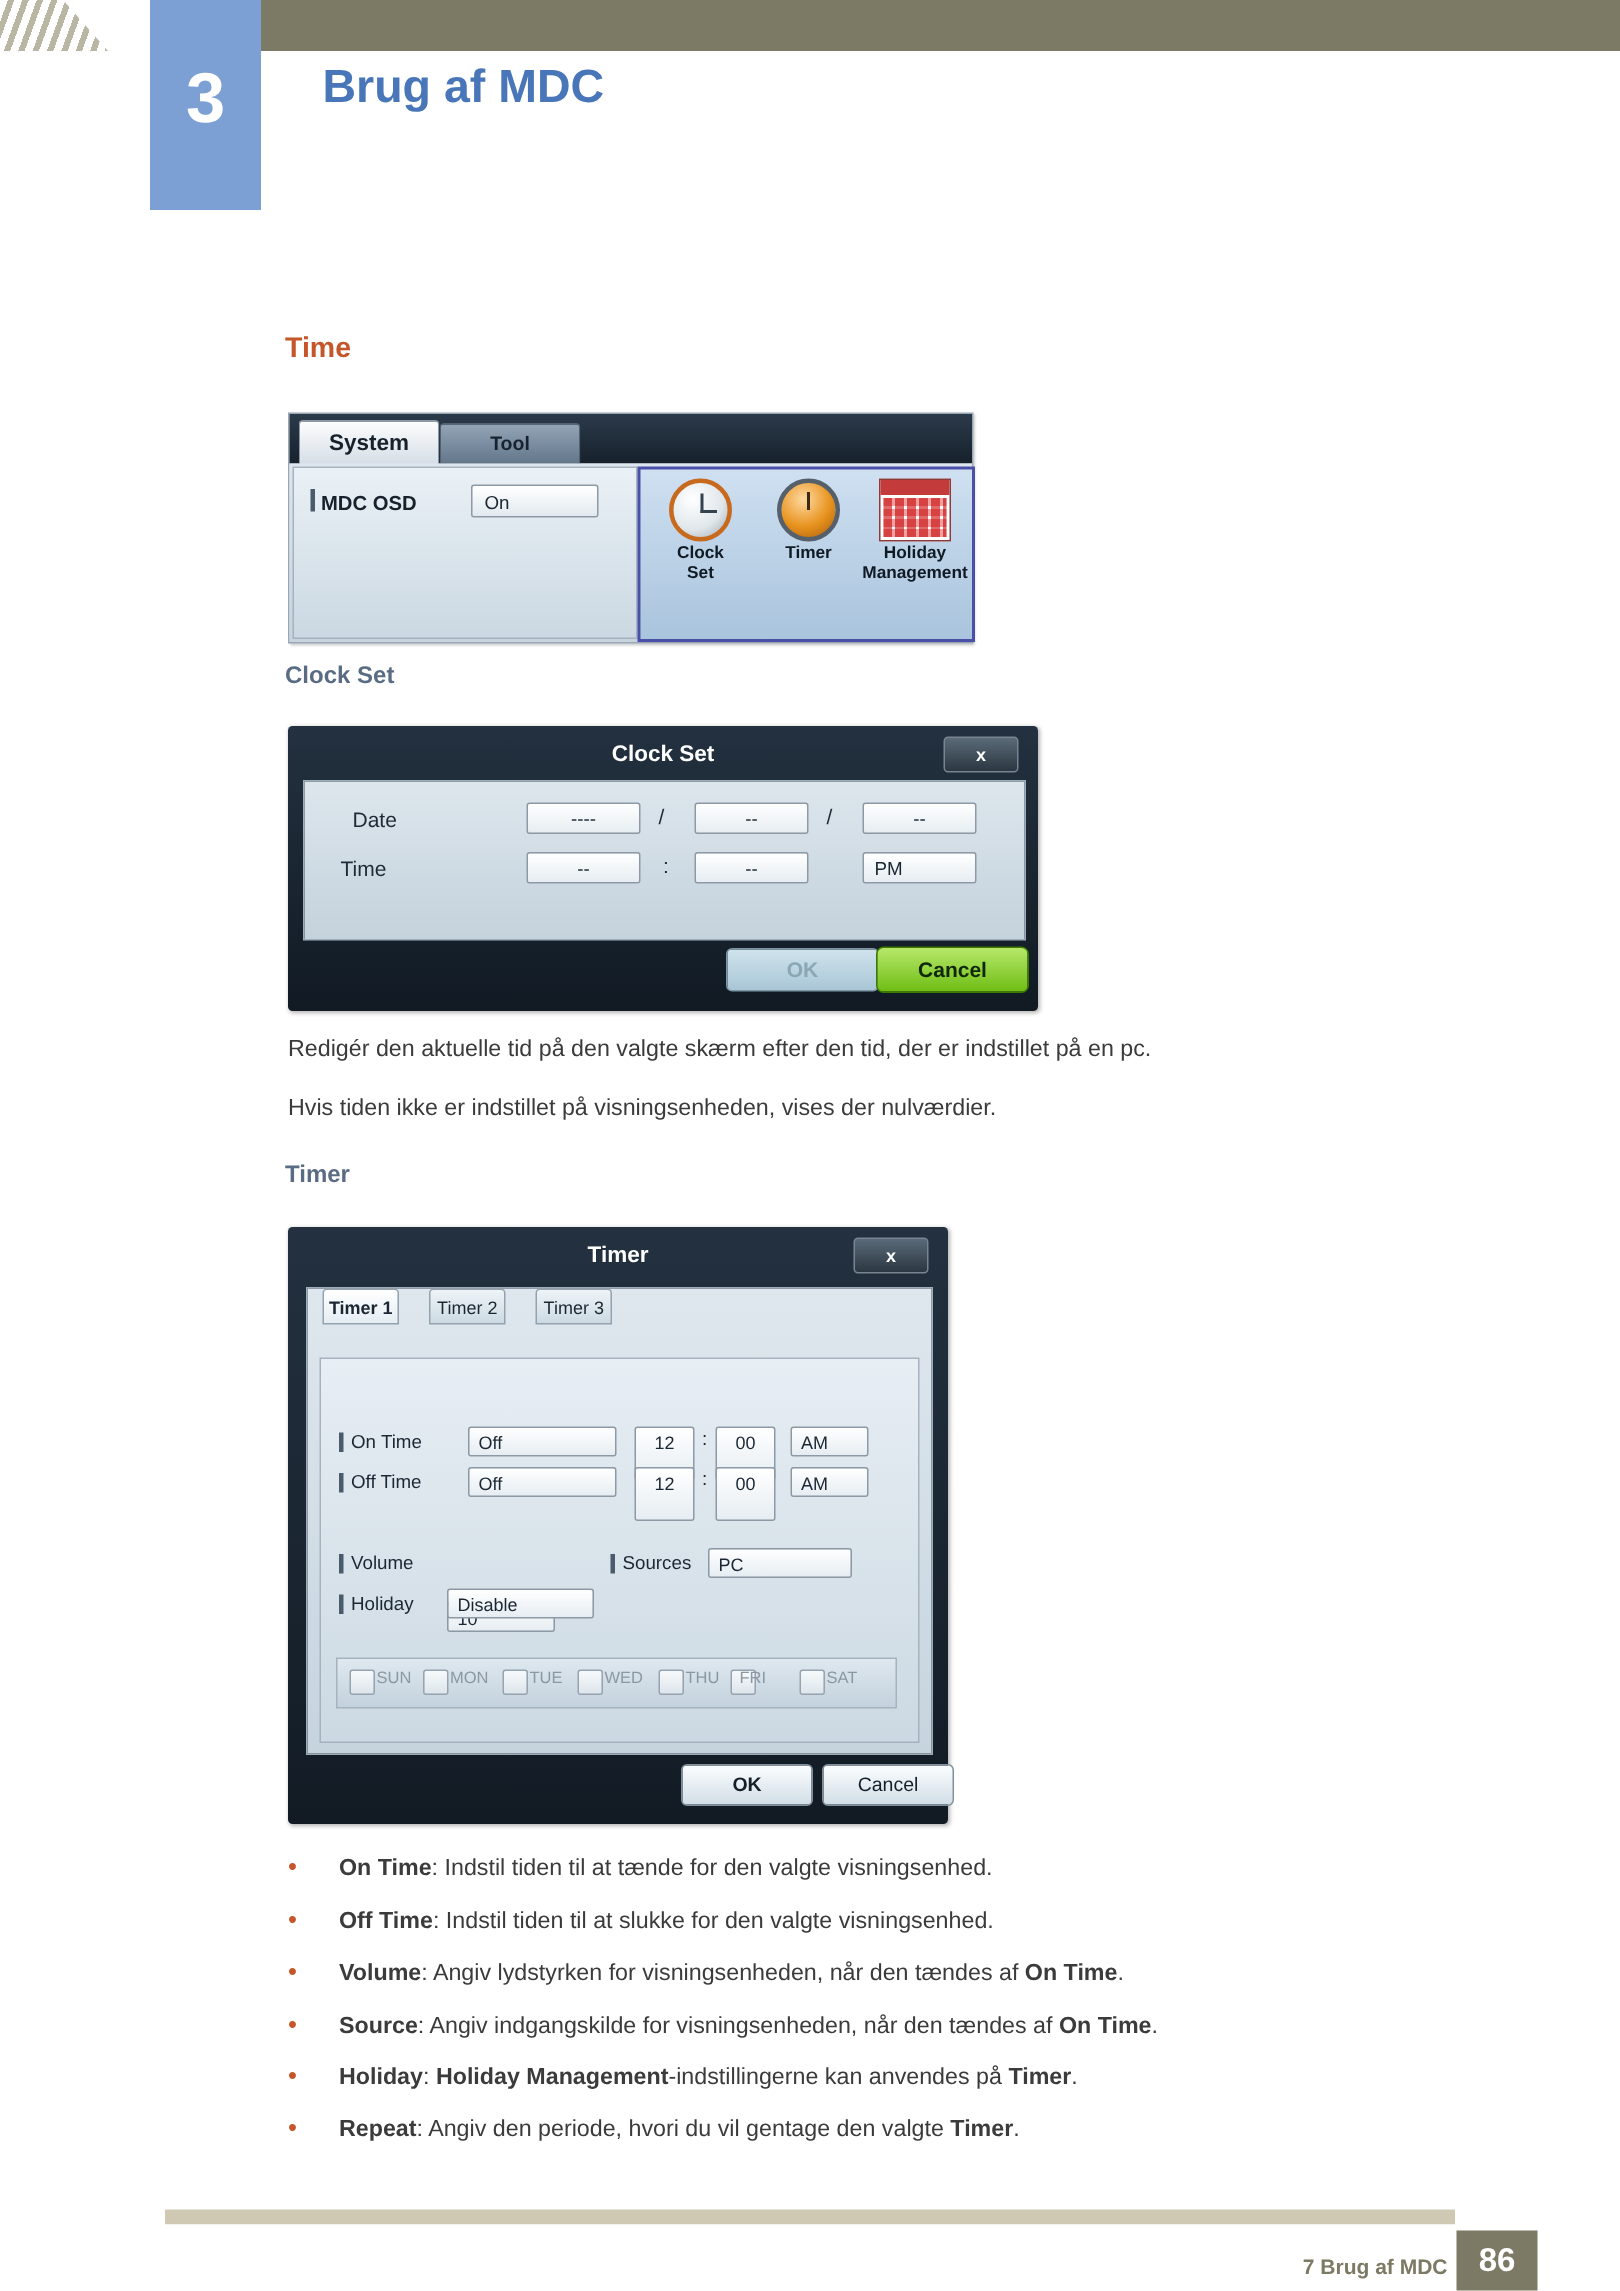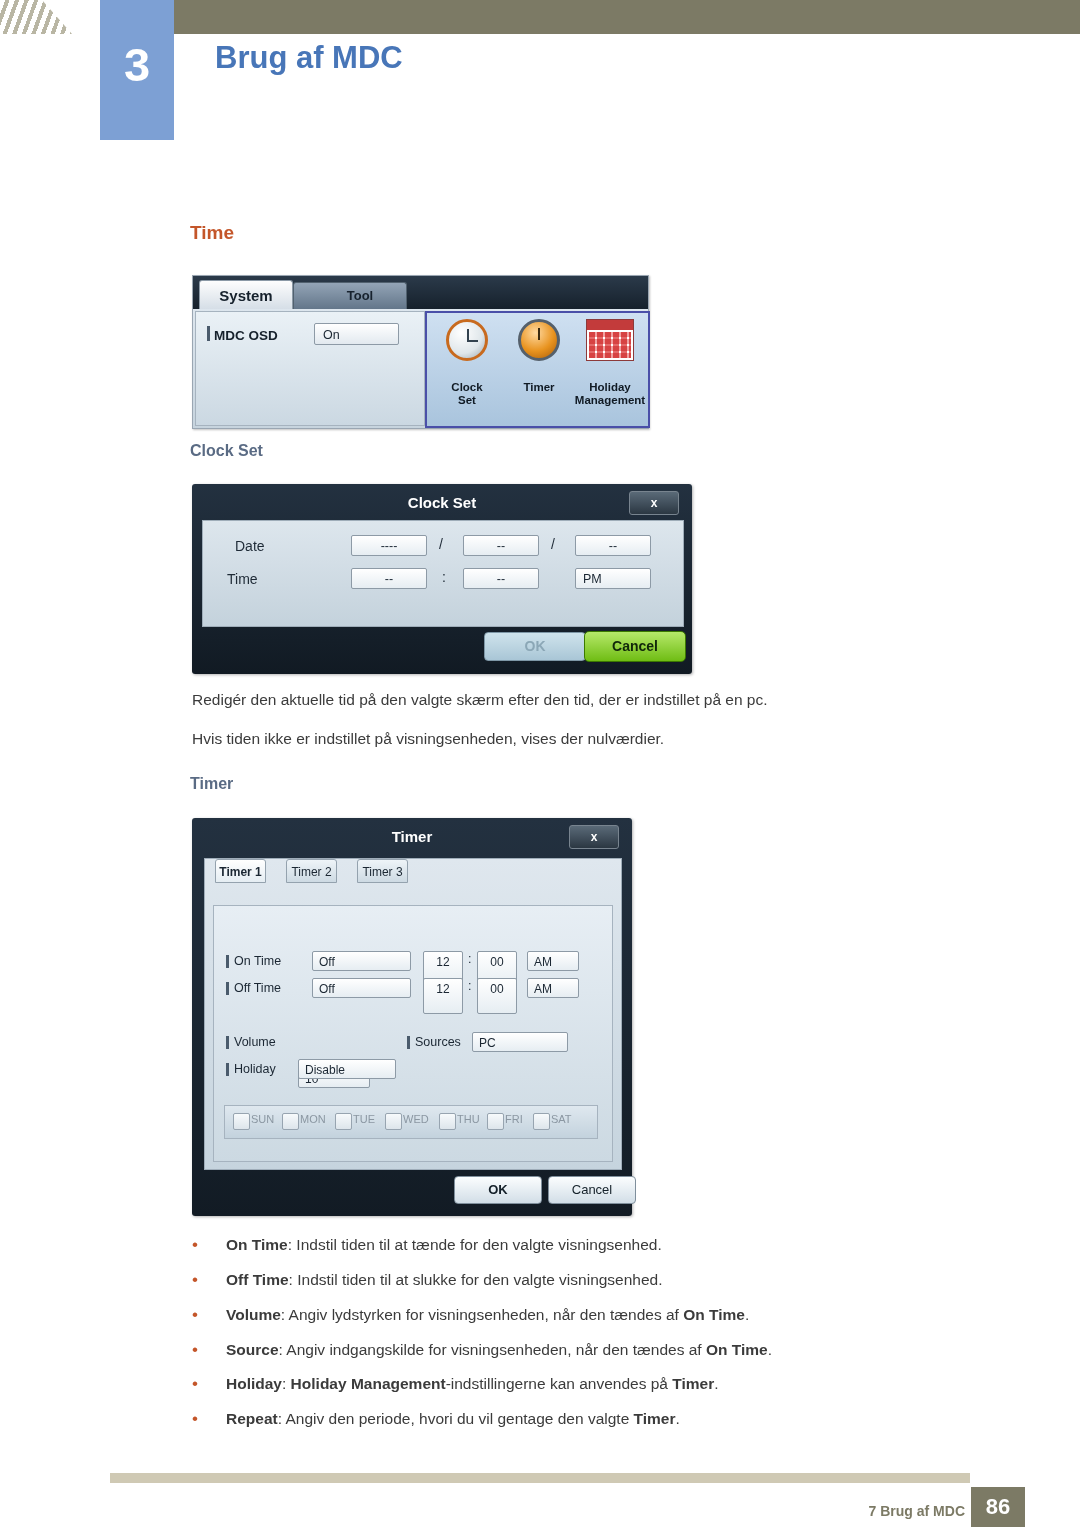--- a/index.html
+++ b/index.html
@@ -160,21 +160,21 @@
   }
   .tab2 {
     position: absolute; top: 6px; left: 100px;
     width: 92px; height: 26px;
     background: linear-gradient(#8fa0b2, #5e7competitor);
     background: linear-gradient(#93a4b6, #63768a);
     border: 1px solid #51616f;
     border-bottom: none;
     border-radius: 3px 3px 0 0;
     font-size: 13px; font-weight: bold; color: #17222e;
-    text-align: center; line-height: 26px; padding-left: 20px;
+    text-align: center; line-height: 26px;
   }
   .shot1-body {
     position: absolute; left: 0; top: 33px;
     width: 455px; height: 119px;
     background: linear-gradient(#dde6ee, #c7d4de);
   }
   .shot1-leftpanel {
     position: absolute; left: 2px; top: 2px;
     width: 228px; height: 113px;
     background: linear-gradient(#eaf1f6, #cbd8e2);
@@ -202,21 +202,21 @@
     position: absolute; left: 232px; top: 2px;
     width: 221px; height: 113px;
     background: linear-gradient(#cfe0f1, #a9c4dd);
     border: 2px solid #4a4fa8;
   }
   .icon-cell {
     position: absolute; top: 6px;
     width: 72px; text-align: center;
     font-size: 11.5px; color: #101a24; font-weight: bold;
   }
-  .icon-cell .lbl { display: block; margin-top: 20px; line-height: 13px; }
+  .icon-cell .lbl { display: block; margin-top: 2px; line-height: 13px; }
   .clock-face {
     width: 42px; height: 42px; margin: 0 auto;
     border-radius: 50%;
     background: radial-gradient(circle at 35% 30%, #ffffff, #dfe6ea 60%, #9aa6ae);
     border: 3px solid #c86a1e;
     position: relative;
     box-sizing: border-box;
   }
   .clock-face:before, .clock-face:after {
     content: ""; position: absolute; background: #33424f;
@@ -561,21 +561,21 @@
         <div class="day" style="left:26px;">SUN</div>
         <div class="chk" style="left:57px;"></div>
         <div class="day" style="left:75px;">MON</div>
         <div class="chk" style="left:110px;"></div>
         <div class="day" style="left:128px;">TUE</div>
         <div class="chk" style="left:160px;"></div>
         <div class="day" style="left:178px;">WED</div>
         <div class="chk" style="left:214px;"></div>
         <div class="day" style="left:232px;">THU</div>
         <div class="chk" style="left:262px;"></div>
-        <div class="day" style="left:280px;">FRI</div>
+        <div class="day" style="left:268px;">FRI</div>
         <div class="chk" style="left:308px;"></div>
         <div class="day" style="left:326px;">SAT</div>
       </div>
     </div>
   </div>
 
   <div class="btn-ok3">OK</div>
   <div class="btn-cancel3">Cancel</div>
 </div>
 

